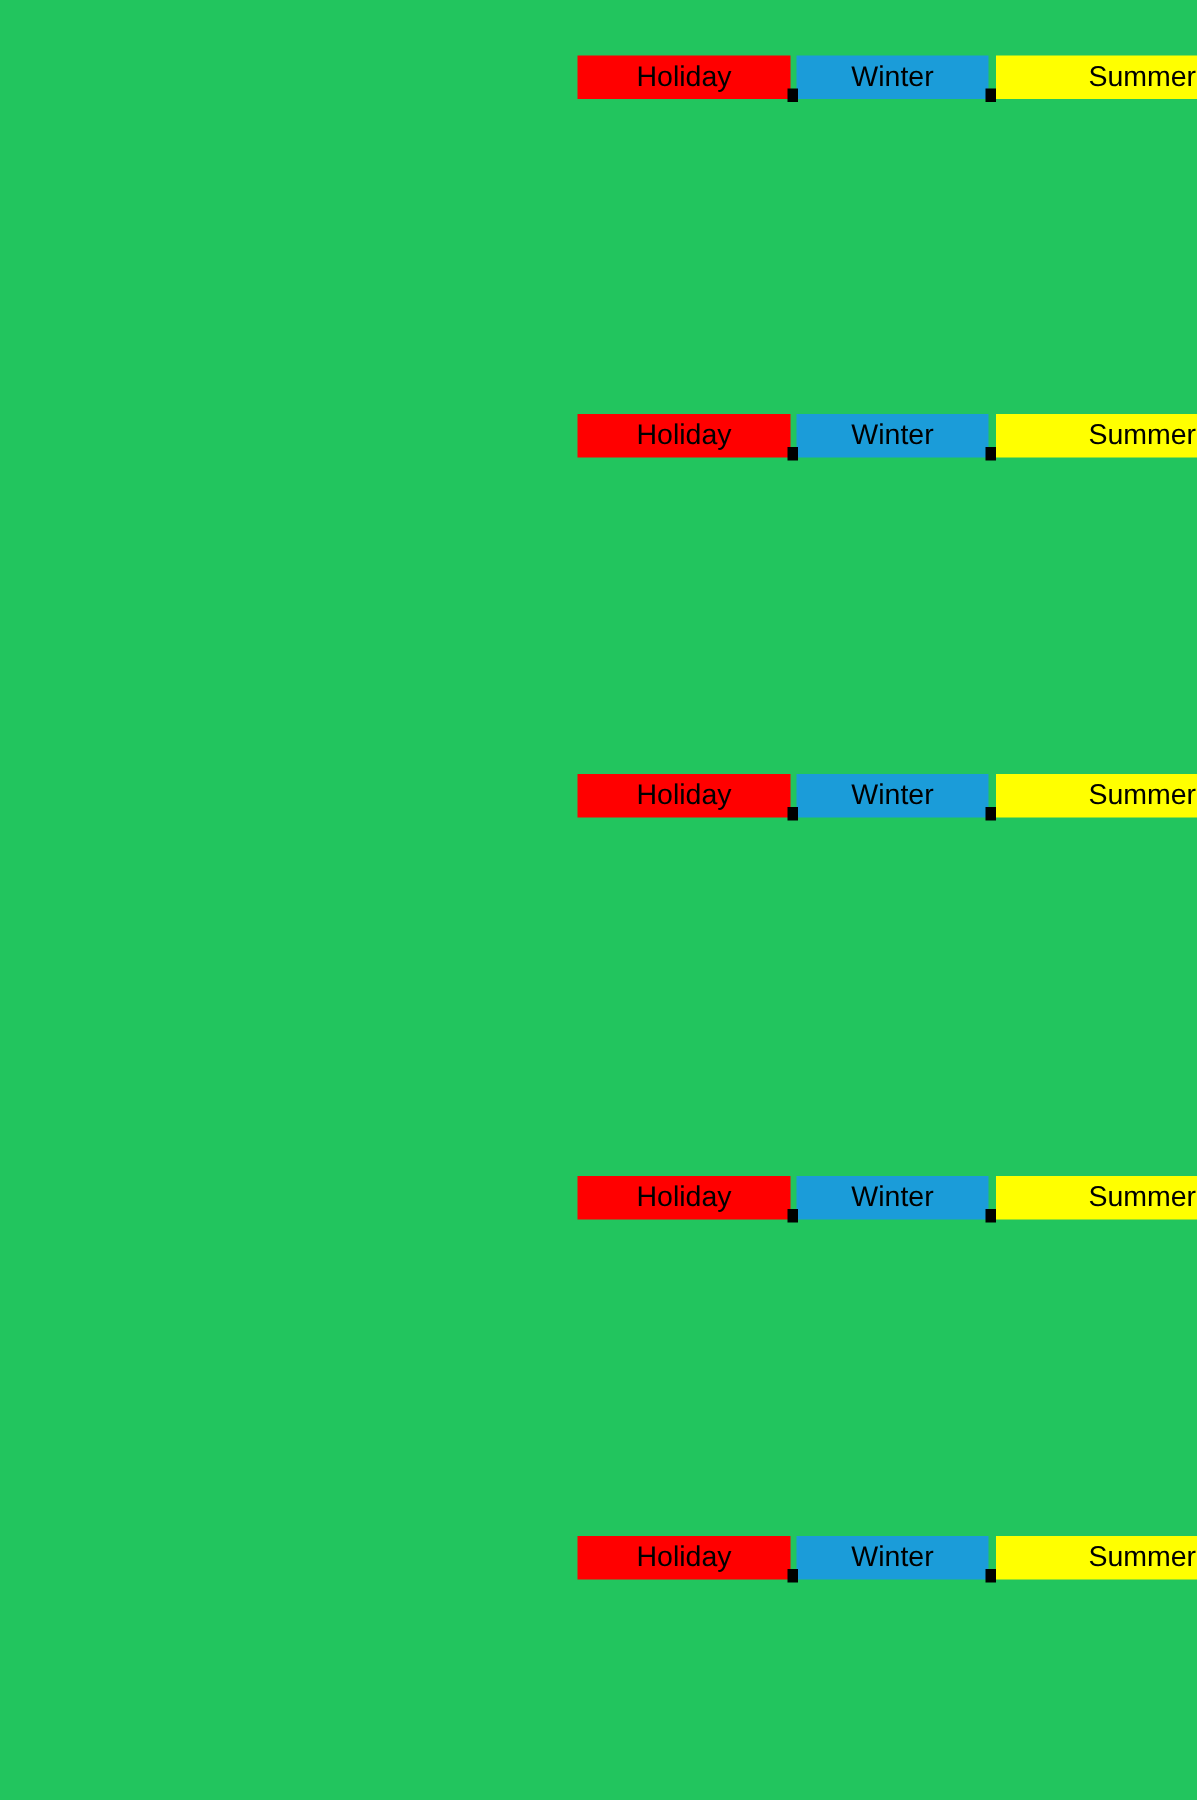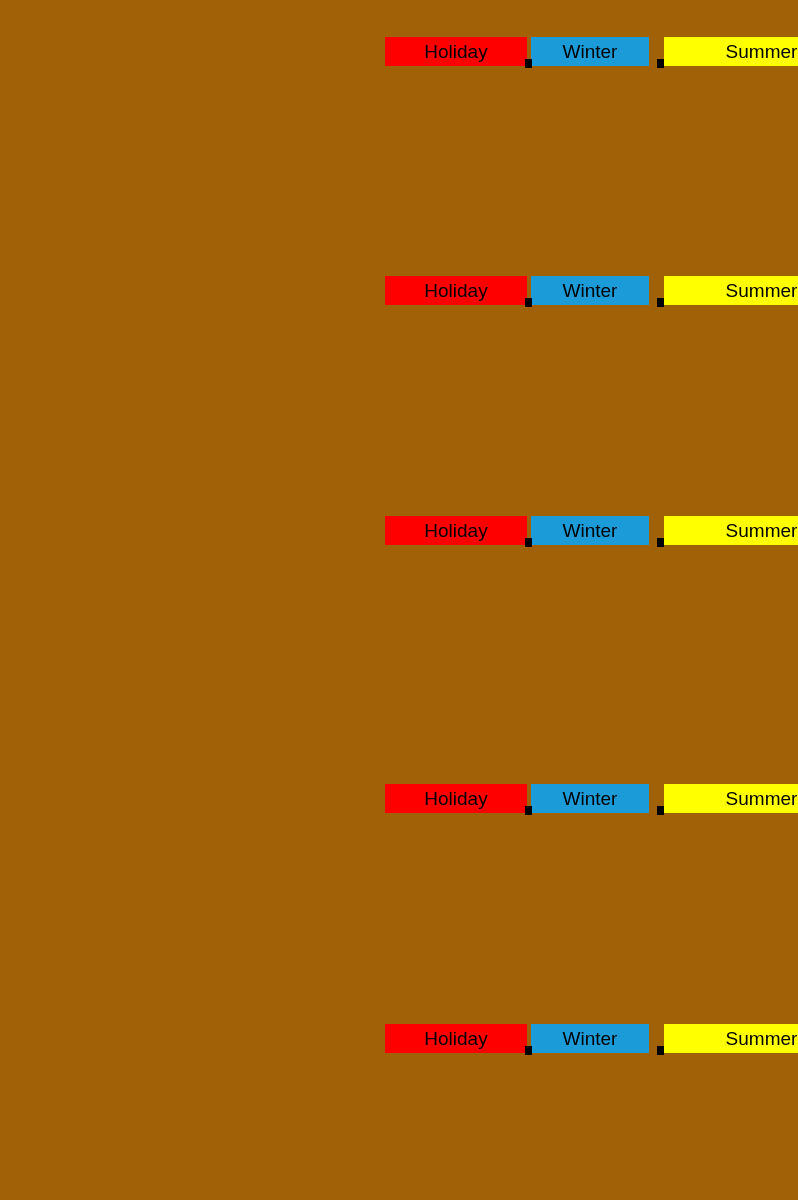--- a/index.html
+++ b/index.html
@@ -4,21 +4,21 @@
 <style>
   html, body {
     margin: 0;
     padding: 0;
     background: #000000;
   }
   .canvas {
     position: relative;
     width: 798px;
     height: 1200px;
-    background: #a16207;
+    background: #22c55e;
     overflow: hidden;
     font-family: "Liberation Sans", sans-serif;
   }
   .season-row {
     position: absolute;
     left: 385px;
     width: 410px;
     height: 29px;
   }
   .row-1 { top: 37px; }
@@ -28,21 +28,21 @@
   .row-5 { top: 1024px; }
   .seg {
     position: absolute;
     top: 0;
     height: 29px;
     display: flex;
     align-items: center;
     justify-content: center;
   }
   .seg-holiday { left: 0;     width: 142px; }
-  .seg-winter  { left: 146px; width: 118px; text-align: right; }
+  .seg-winter  { left: 146px; width: 128px; text-align: right; }
   .seg-summer  { left: 279px; width: 131px; padding-left: 32px; }
   .seg-label {
     color: #000000;
     font-size: 19px;
     line-height: 1;
     white-space: nowrap;
   }
   .tick {
     position: absolute;
     top: 22px;

